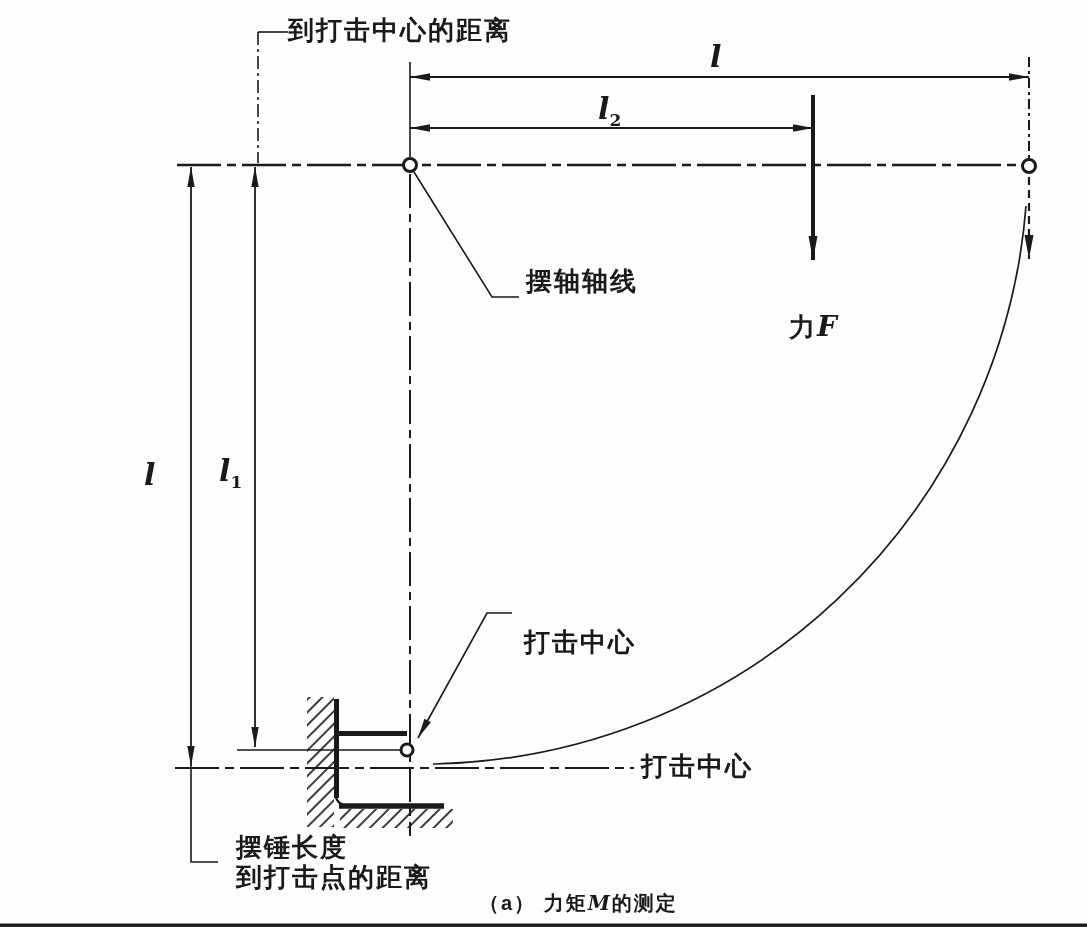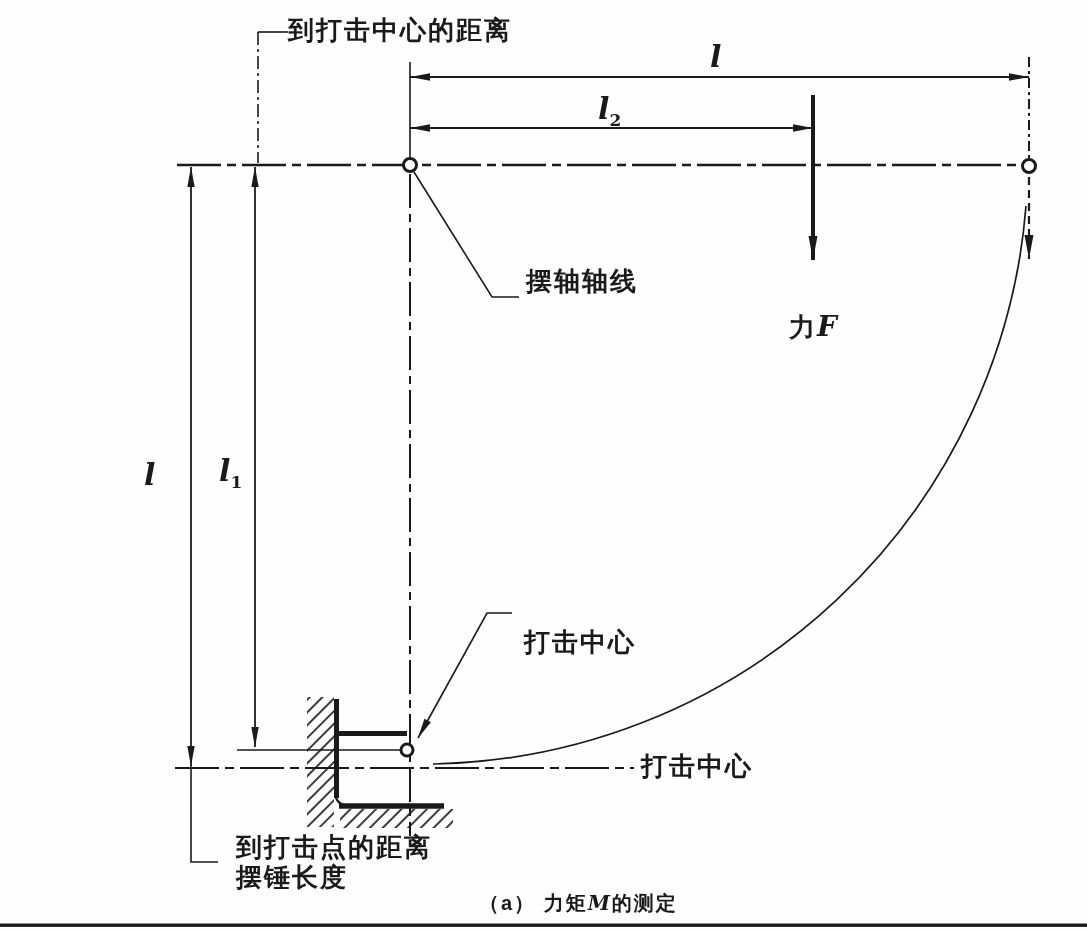--- a/index.html
+++ b/index.html
@@ -81,19 +81,19 @@
 
   <div class="lbl sym" style="left:144px;top:458px;letter-spacing:0;"><i>l</i><sub></sub></div>
 
   <div class="lbl sym" style="left:219px;top:454px;letter-spacing:0;"><i>l</i><sub>1</sub></div>
 
   <div class="lbl" style="left:524px;top:600px;margin-top:28px;">打击中心</div>
 
   <div class="lbl" style="left:641px;top:752px;">打击中心</div>
 
   <div class="lbl" style="left:236px;top:833px;">
+    <div>摆锤长度</div>
     <div>到打击点的距离</div>
-    <div>摆锤长度</div>
   </div>
 
   <div class="caption" style="left:479px;top:890px;"><span>（a） 力矩</span><span class="m">M</span><span>的测定</span></div>
 
 </div>
 
 </body></html>

